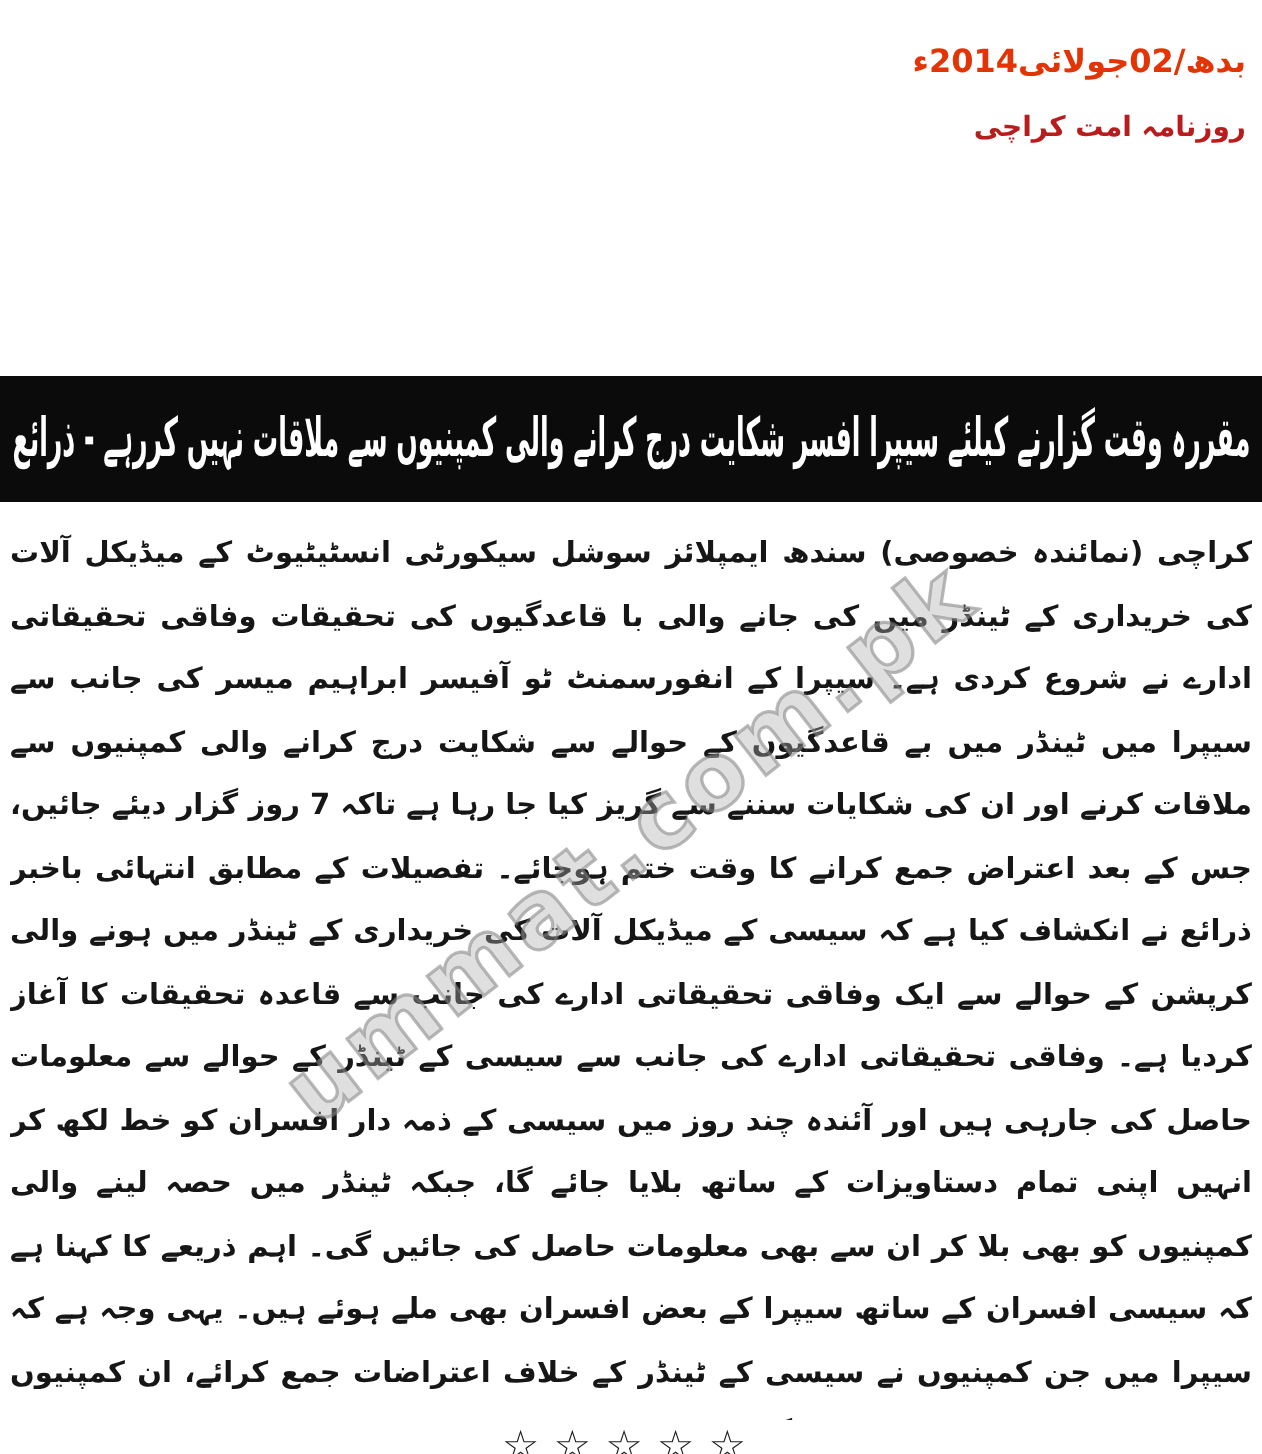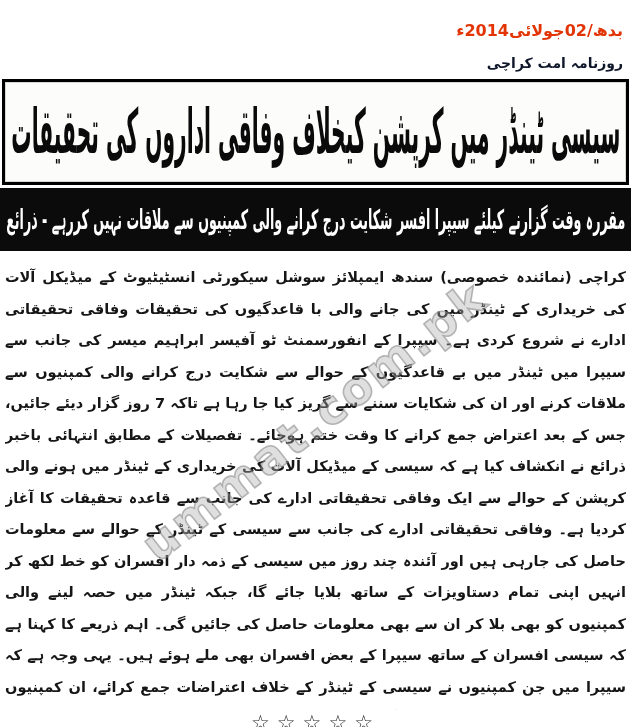--- a/index.html
+++ b/index.html
@@ -23,21 +23,21 @@
     color:#e23405;
     font-size:16px;
     font-weight:bold;
     direction:rtl;
     white-space:nowrap;
   }
   .paper-name{
     position:absolute;
     top:39px;
     right:8px;
-    color:#0f172a;
+    color:#b91c1c;
     font-size:14px;
     font-weight:bold;
     direction:rtl;
     white-space:nowrap;
     text-align:right;
   }
   .headline-box{
     position:absolute;
     top:63px;
     left:2px;
@@ -128,23 +128,20 @@
 </style>
 </head>
 <body>
 
 <div class="page">
 
   <div class="date-line">بدھ/02جولائی2014ء</div>
 
   <div class="paper-name">روزنامہ امت کراچی</div>
 
-  <div class="headline-box">
-    <span class="headline-text" style="transform: scaleX(0.326418);">سیسی ٹینڈر میں کرپشن کیخلاف وفاقی اداروں کی تحقیقات</span>
-  </div>
 
   <div class="subheadline-bar">
     <span class="subheadline-text" style="transform: scaleX(0.467732);">مقررہ وقت گزارنے کیلئے سیپرا افسر شکایت درج کرانے والی کمپنیوں سے ملاقات نہیں کررہے - ذرائع</span>
   </div>
 
   <div class="article-body">کراچی (نمائندہ خصوصی) سندھ ایمپلائز سوشل سیکورٹی انسٹیٹیوٹ کے میڈیکل آلات کی خریداری کے ٹینڈر میں کی جانے والی با قاعدگیوں کی تحقیقات وفاقی تحقیقاتی ادارے نے شروع کردی ہے۔ سیپرا کے انفورسمنٹ ٹو آفیسر ابراہیم میسر کی جانب سے سیپرا میں ٹینڈر میں بے قاعدگیوں کے حوالے سے شکایت درج کرانے والی کمپنیوں سے ملاقات کرنے اور ان کی شکایات سننے سے گریز کیا جا رہا ہے تاکہ 7 روز گزار دیئے جائیں، جس کے بعد اعتراض جمع کرانے کا وقت ختم ہوجائے۔ تفصیلات کے مطابق انتہائی باخبر ذرائع نے انکشاف کیا ہے کہ سیسی کے میڈیکل آلات کی خریداری کے ٹینڈر میں ہونے والی کرپشن کے حوالے سے ایک وفاقی تحقیقاتی ادارے کی جانب سے قاعدہ تحقیقات کا آغاز کردیا ہے۔ وفاقی تحقیقاتی ادارے کی جانب سے سیسی کے ٹینڈر کے حوالے سے معلومات حاصل کی جارہی ہیں اور آئندہ چند روز میں سیسی کے ذمہ دار افسران کو خط لکھ کر انہیں اپنی تمام دستاویزات کے ساتھ بلایا جائے گا، جبکہ ٹینڈر میں حصہ لینے والی کمپنیوں کو بھی بلا کر ان سے بھی معلومات حاصل کی جائیں گی۔ اہم ذریعے کا کہنا ہے کہ سیسی افسران کے ساتھ سیپرا کے بعض افسران بھی ملے ہوئے ہیں۔ یہی وجہ ہے کہ سیپرا میں جن کمپنیوں نے سیسی کے ٹینڈر کے خلاف اعتراضات جمع کرائے، ان کمپنیوں کے اعتراضات اب تک نہیں سنے گئے ہیں۔ ذریعے کا کہنا ہے کہ سیپرا میں سارا معاملہ سیپرا انفورسمنٹ ٹو کے آفیسر ابراہیم میسر دیکھ رہے ہیں۔ ابراہیم میسر نے 4 روز گزارنے کے باوجود اب تک اعتراض داخل کرنے والی کمپنی سے مل کر ان کے اعتراضات نہیں سنے، جس سے ایسا لگتا ہے کہ وہ 7 روز کا وقت نکالنا چاہتے ہیں تاکہ اس کے بعد اعتراض کی کوئی حیثیت نہیں رہے۔ ذریعے کا کہنا ہے کہ سیسی میں ٹینڈر حاصل کرنے والی منظور نظر کمپنی کی جانب سے سیسی کے پرچیز ڈیپارٹمنٹ کو 20 لاکھ روپے کی دوسری قسط ادا کردی ہے۔ معلوم ہوا ہے کہ منظور نظر کمپنی کو اس بات کی یقین دہانی کرائی گئی ہے کہ سیسی خود ہی سیپرا کو سنبھالے گا۔ ذرائع کا کہنا ہے کہ اس حوالے سے سیپرا کے افسر اور سیسی کے پرچیز ڈیپارٹمنٹ کے ایک سینئر ڈاکٹر کی بھی متعدد ملاقاتیں ہوچکی ہیں۔</div>
 
   <div class="watermark">ummat.com.pk</div>
 
   <div class="stars-row">☆☆☆☆☆</div>

